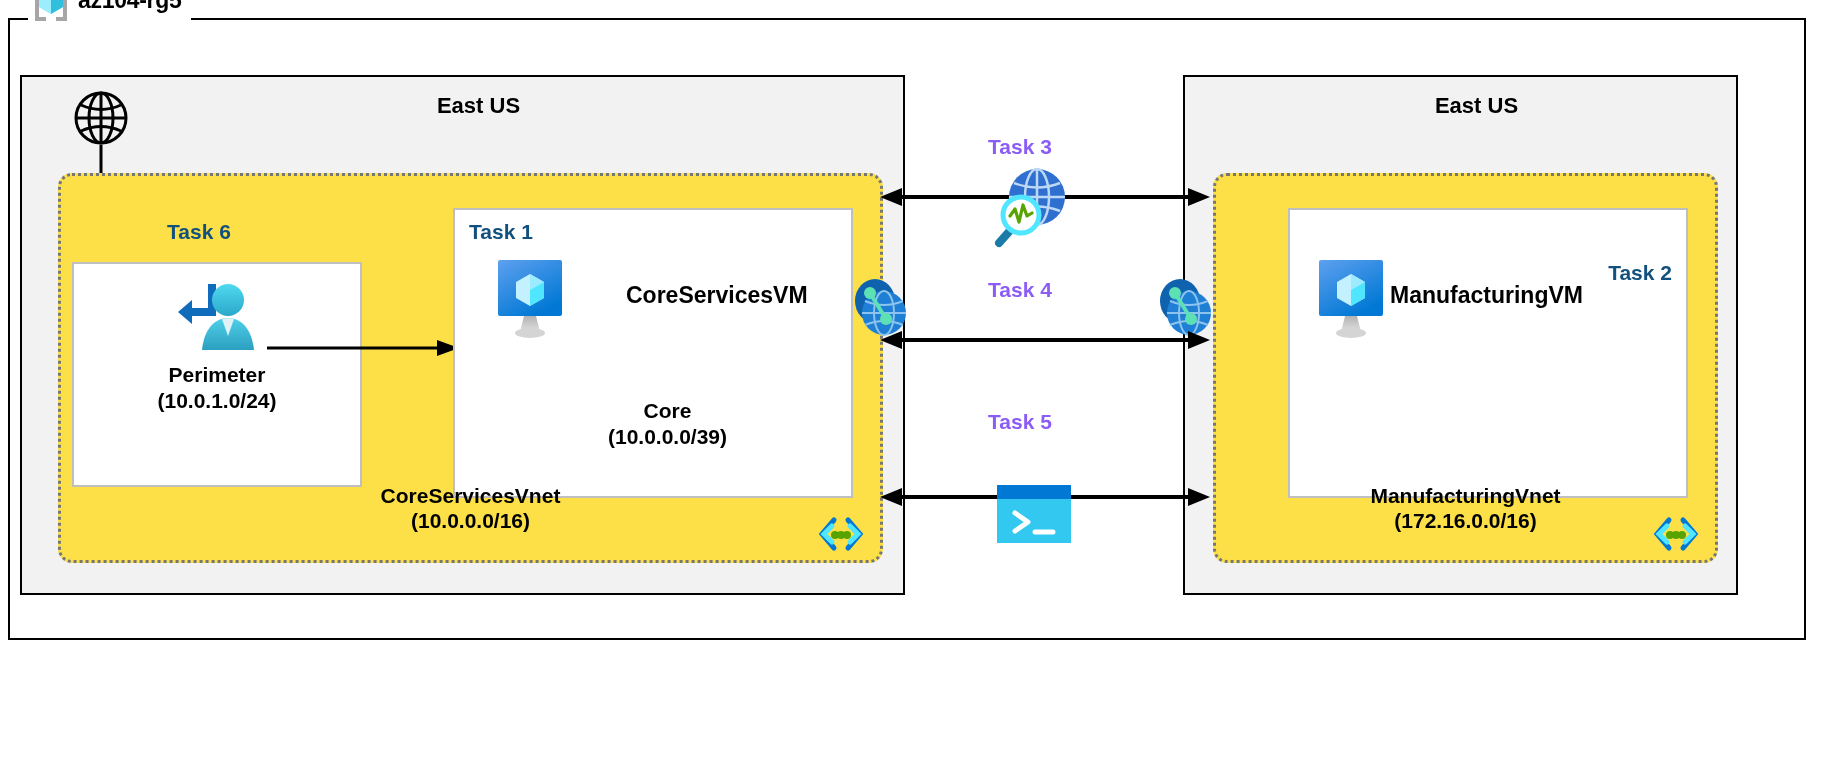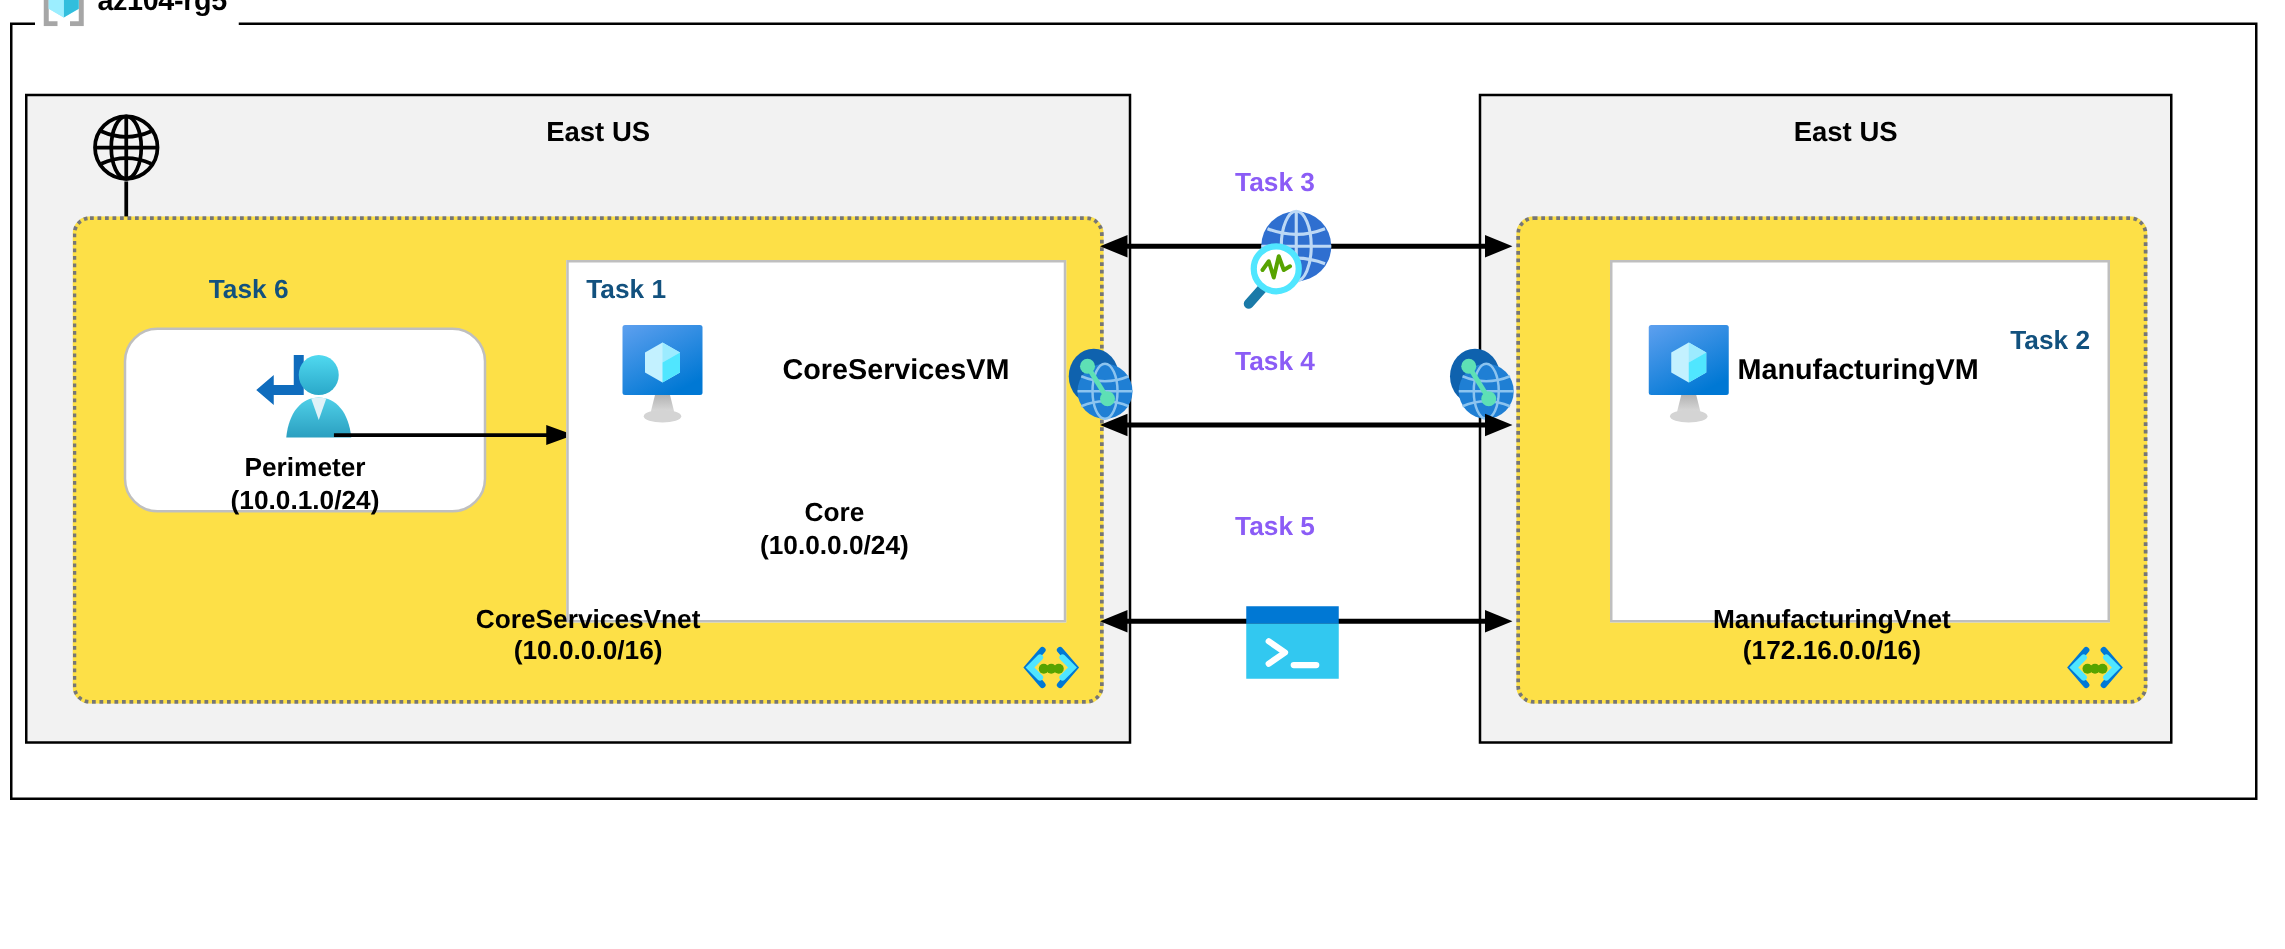--- a/index.html
+++ b/index.html
@@ -91,21 +91,21 @@
     bottom: 6px;
     width: 46px; height: 40px;
   }
 
   
   .subnet-box {
     position: absolute;
     border: 2px solid #bfbfbf;
     background: #ffffff;
   }
-  #subnet-perimeter { left: 38px; top: 86px; width: 290px; height: 148px; border-radius: 27px; }
+  #subnet-perimeter { left: 11px; top: 86px; width: 290px; height: 225px; }
   #subnet-core      { left: 392px; top: 32px; width: 400px; height: 290px; }
   #subnet-mfg       { left: 72px; top: 32px; width: 400px; height: 290px; }
 
   .task-tag {
     position: absolute;
     font-size: 21px;
     font-weight: bold;
     color: #12517e;
     white-space: nowrap;
   }
@@ -230,21 +230,21 @@
             <polygon points="39,16 53,24 39,32" fill="#9cebff"></polygon>
             <polygon points="39,32 53,24 53,40 39,48" fill="#50e6ff"></polygon>
             <path d="M33 58 L45 58 L49 74 L29 74 Z" fill="url(#standGrad1)"></path>
             <ellipse cx="39" cy="75" rx="15" ry="5" fill="#d4d4d4"></ellipse>
           </svg>
         </span>
         <div style="position:absolute;left:124px;top:72px;font-size:23px;font-weight:bold;color:#000;white-space:nowrap;margin-left:47px;">CoreServicesVM</div>
 
         <div class="subnet-caption" style="top:188px;padding-left:29px;">
           <span>Core</span>
-          <span class="cidr">(10.0.0.0/24)</span>
+          <span class="cidr">(10.0.0.0/39)</span>
         </div>
       </div>
 
       <div class="vnet-label">
         <span>CoreServicesVnet</span>
         <span class="cidr">(10.0.0.0/16)</span>
       </div>
 
       <span class="subnet-glyph">
         <svg width="46" height="40" viewBox="0 0 46 40">

